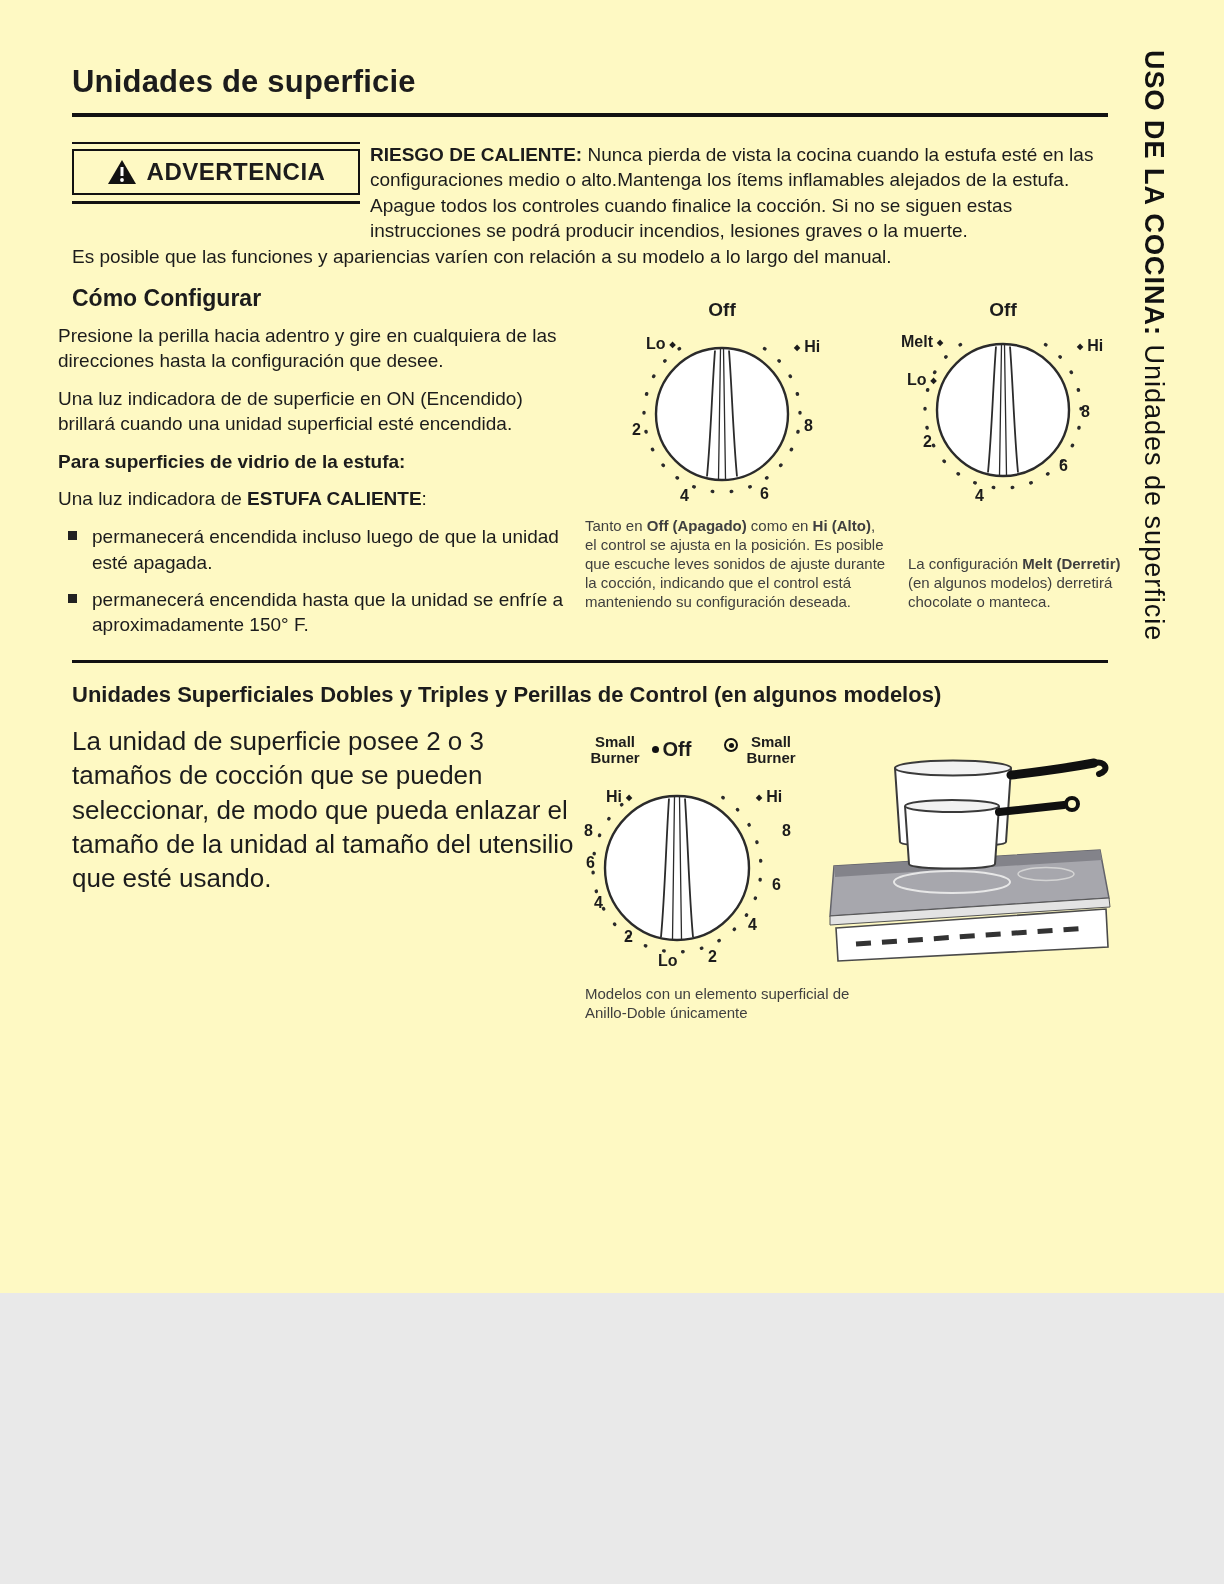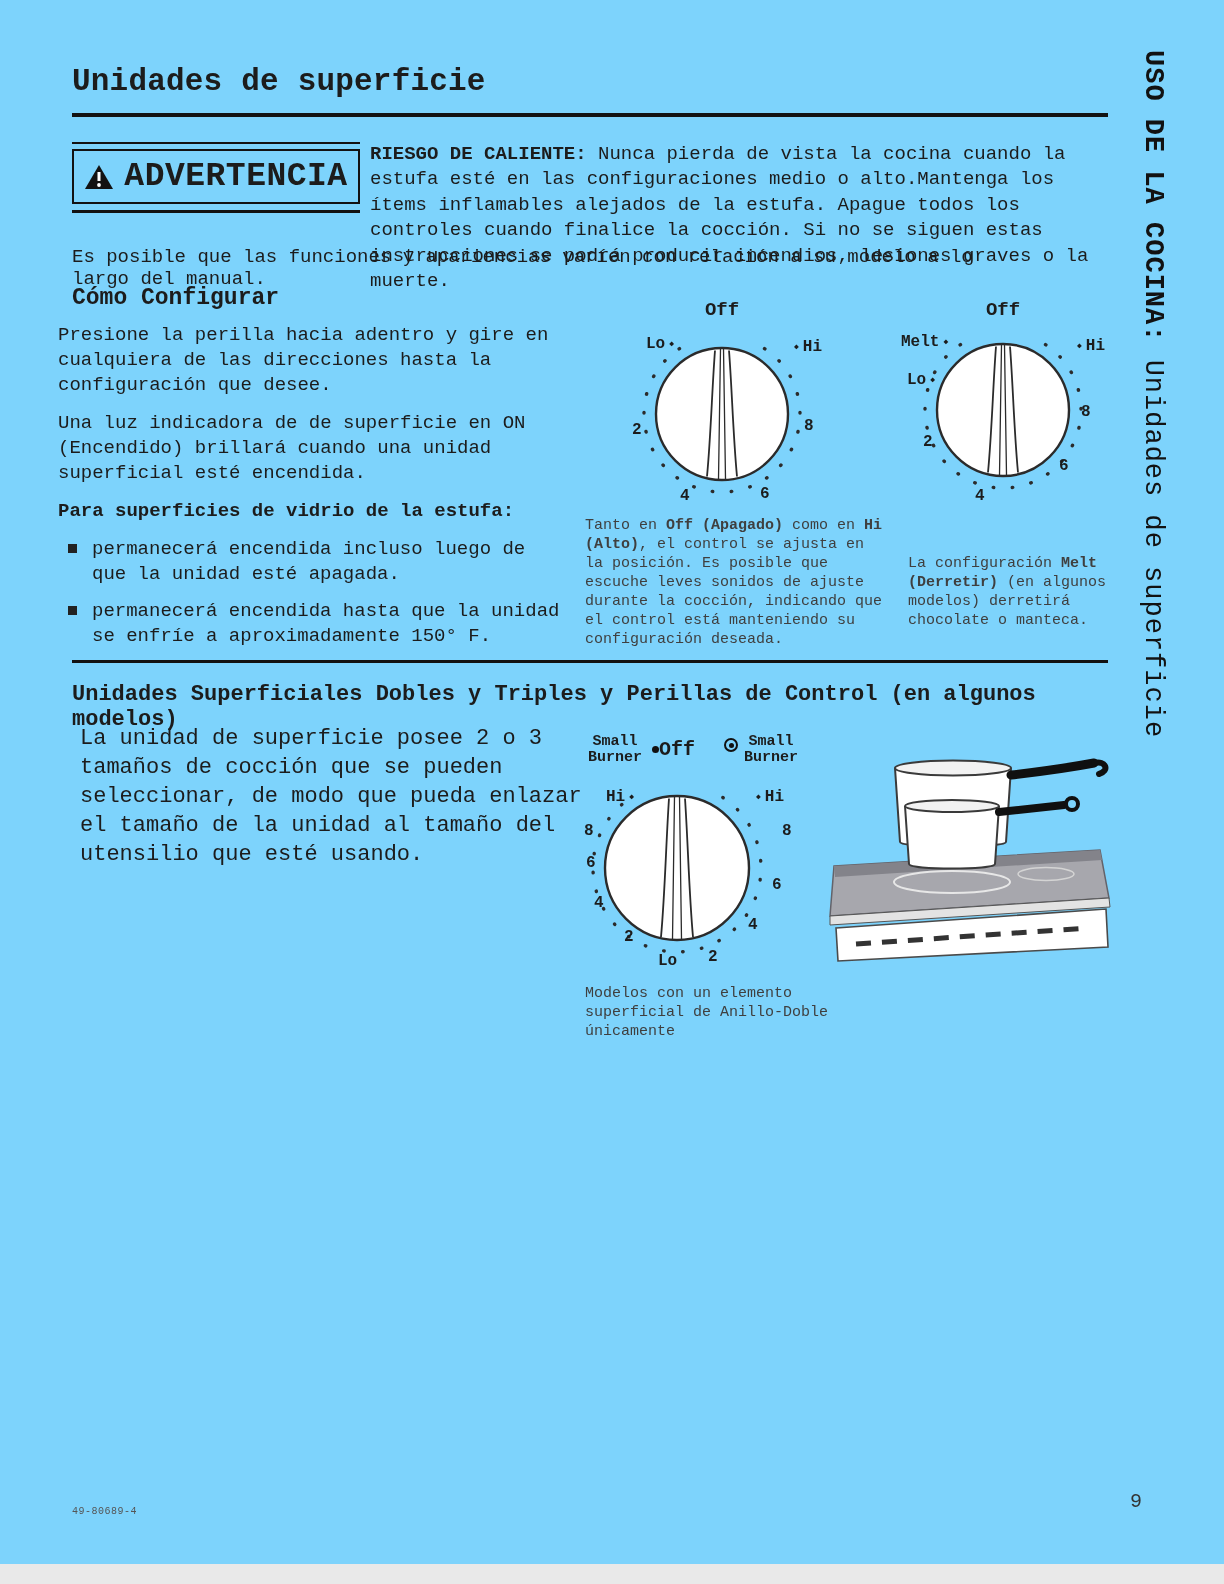--- a/index.html
+++ b/index.html
@@ -1,28 +1,28 @@
 <!DOCTYPE html>
 <html><head>
 <meta charset="utf-8">
 <style>
   * { margin:0; padding:0; box-sizing:border-box; }
   html,body { background:#e9e9e9; }
   .page {
-    position:relative; width:1224px; height:1564px; margin:0 auto;
-    background:#7dd3fc; color:#1c1c1c;
-    font-family:Liberation Mono, monospace; overflow:hidden;
+    position:relative; width:1224px; height:1293px; margin:0 auto;
+    background:#fef9c3; color:#1c1c1c;
+    font-family:Liberation Sans, sans-serif; overflow:hidden;
   }
   .title { position:absolute; left:72px; top:64px; font-size:31px; font-weight:bold; letter-spacing:.2px; }
   .title-rule { position:absolute; left:72px; top:113px; width:1036px; height:4px; background:#121212; }
 
   
   .warn-box { position:absolute; left:72px; top:142px; width:288px; border-top:2px solid #121212; border-bottom:3px solid #121212; padding:5px 0 6px; }
   .warn-inner { border:2px solid #121212; display:flex; align-items:center; justify-content:center; gap:10px; padding:7px 4px; }
-  .warn-label { font-size:33px; font-weight:bold; letter-spacing:.5px; }
+  .warn-label { font-size:24px; font-weight:bold; letter-spacing:.5px; }
   .warn-text { position:absolute; left:370px; top:142px; width:740px; font-size:19px; line-height:1.34; }
   .b { font-weight:bold; }
 
   .intro { position:absolute; left:72px; top:246px; width:940px; font-size:19px; }
 
   .h2 { position:absolute; left:72px; font-size:23px; font-weight:bold; }
   .h2.como { top:285px; }
   .h2.dual { top:682px; font-size:22px; width:1010px; }
 
   .leftcol { position:absolute; left:58px; top:323px; width:508px; font-size:19px; line-height:1.32; }
@@ -44,21 +44,21 @@
 
   
   .burner-lbl { position:absolute; font-size:15px; font-weight:bold; line-height:1.06; text-align:center; }
   .mini-dot { position:absolute; width:7px; height:7px; border-radius:50%; background:#111; }
   .lg-wrap { position:absolute; display:flex; gap:5px; align-items:flex-start; }
   .target { display:inline-block; width:14px; height:14px; border:2.5px solid #111; border-radius:50%; position:relative; margin-top:4px; flex:none; }
   .target::after { content:""; position:absolute; inset:2.5px; background:#111; border-radius:50%; }
 
   .divider { position:absolute; left:72px; top:660px; width:1036px; height:3px; background:#121212; }
 
-  .dualcol { position:absolute; left:80px; top:724px; width:508px; font-size:22px; line-height:1.32; }
+  .dualcol { position:absolute; left:72px; top:724px; width:508px; font-size:26px; line-height:1.32; }
 
   .range-ill { position:absolute; left:828px; top:748px; }
 
   
   .sidebar { position:absolute; left:1138px; top:50px; height:840px; writing-mode:vertical-rl; font-size:27px; color:#121212; letter-spacing:1px; white-space:nowrap; }
   .sb-bold { font-weight:bold; }
 
   .footer-code { position:absolute; left:72px; top:1506px; font-size:10px; color:#555; letter-spacing:.5px; }
   .pageno { position:absolute; left:1130px; top:1490px; font-size:20px; color:#333; }
 </style>
@@ -83,20 +83,21 @@
   <p class="warn-text"><span class="b">RIESGO DE CALIENTE: </span><span>Nunca pierda de vista la cocina cuando la estufa esté en las configuraciones medio o alto.Mantenga los ítems inflamables alejados de la estufa. Apague todos los controles cuando finalice la cocción. Si no se siguen estas instrucciones se podrá producir incendios, lesiones graves o la muerte.</span></p>
 
   <p class="intro">Es posible que las funciones y apariencias varíen con relación a su modelo a lo largo del manual.</p>
 
   <div class="h2 como">Cómo Configurar</div>
 
   <div class="leftcol">
     <p>Presione la perilla hacia adentro y gire en cualquiera de las direcciones hasta la configuración que desee.</p>
     <p>Una luz indicadora de de superficie en ON (Encendido) brillará cuando una unidad superficial esté encendida.</p>
     <div class="subhead">Para superficies de vidrio de la estufa:</div>
+    <p><span>Una luz indicadora de </span><span class="b">ESTUFA CALIENTE</span><span>:</span></p>
     <ul class="blist">
       <li>
           <span class="sq"></span>
           <span>permanecerá encendida incluso luego de que la unidad esté apagada.</span>
         </li>
       <li>
           <span class="sq"></span>
           <span>permanecerá encendida hasta que la unidad se enfríe a aproximadamente 150° F.</span>
         </li>
     </ul>

